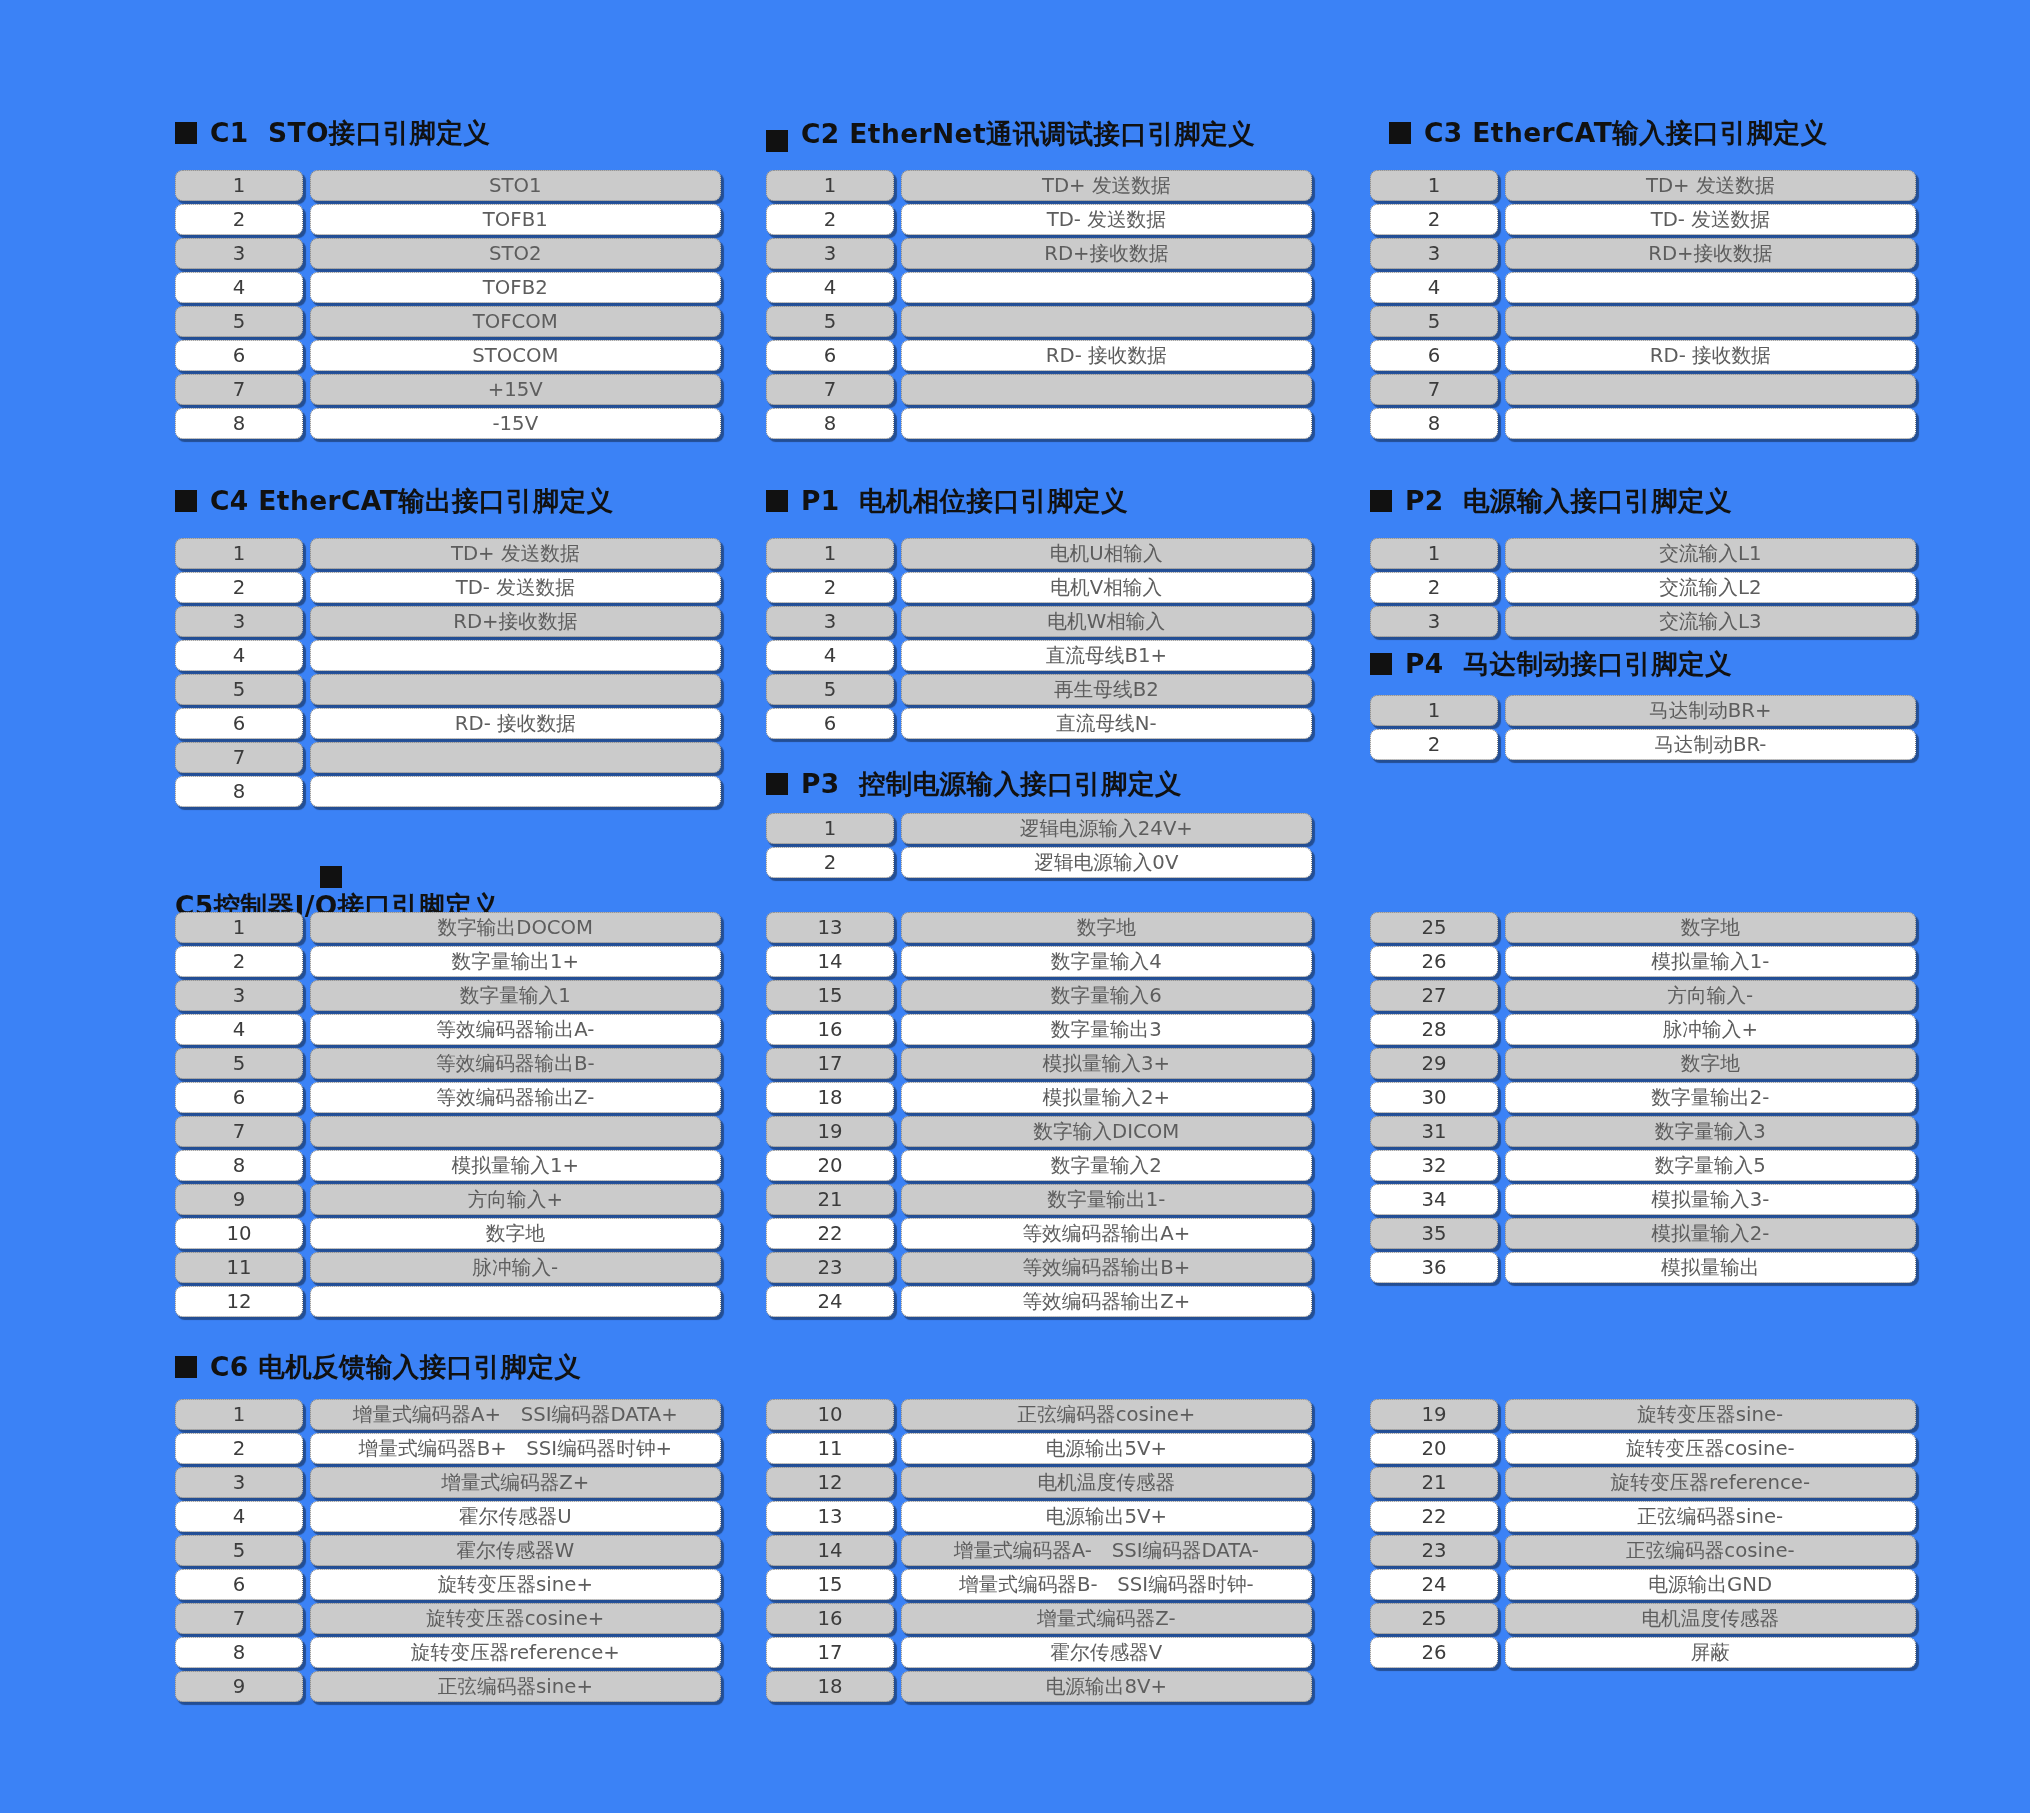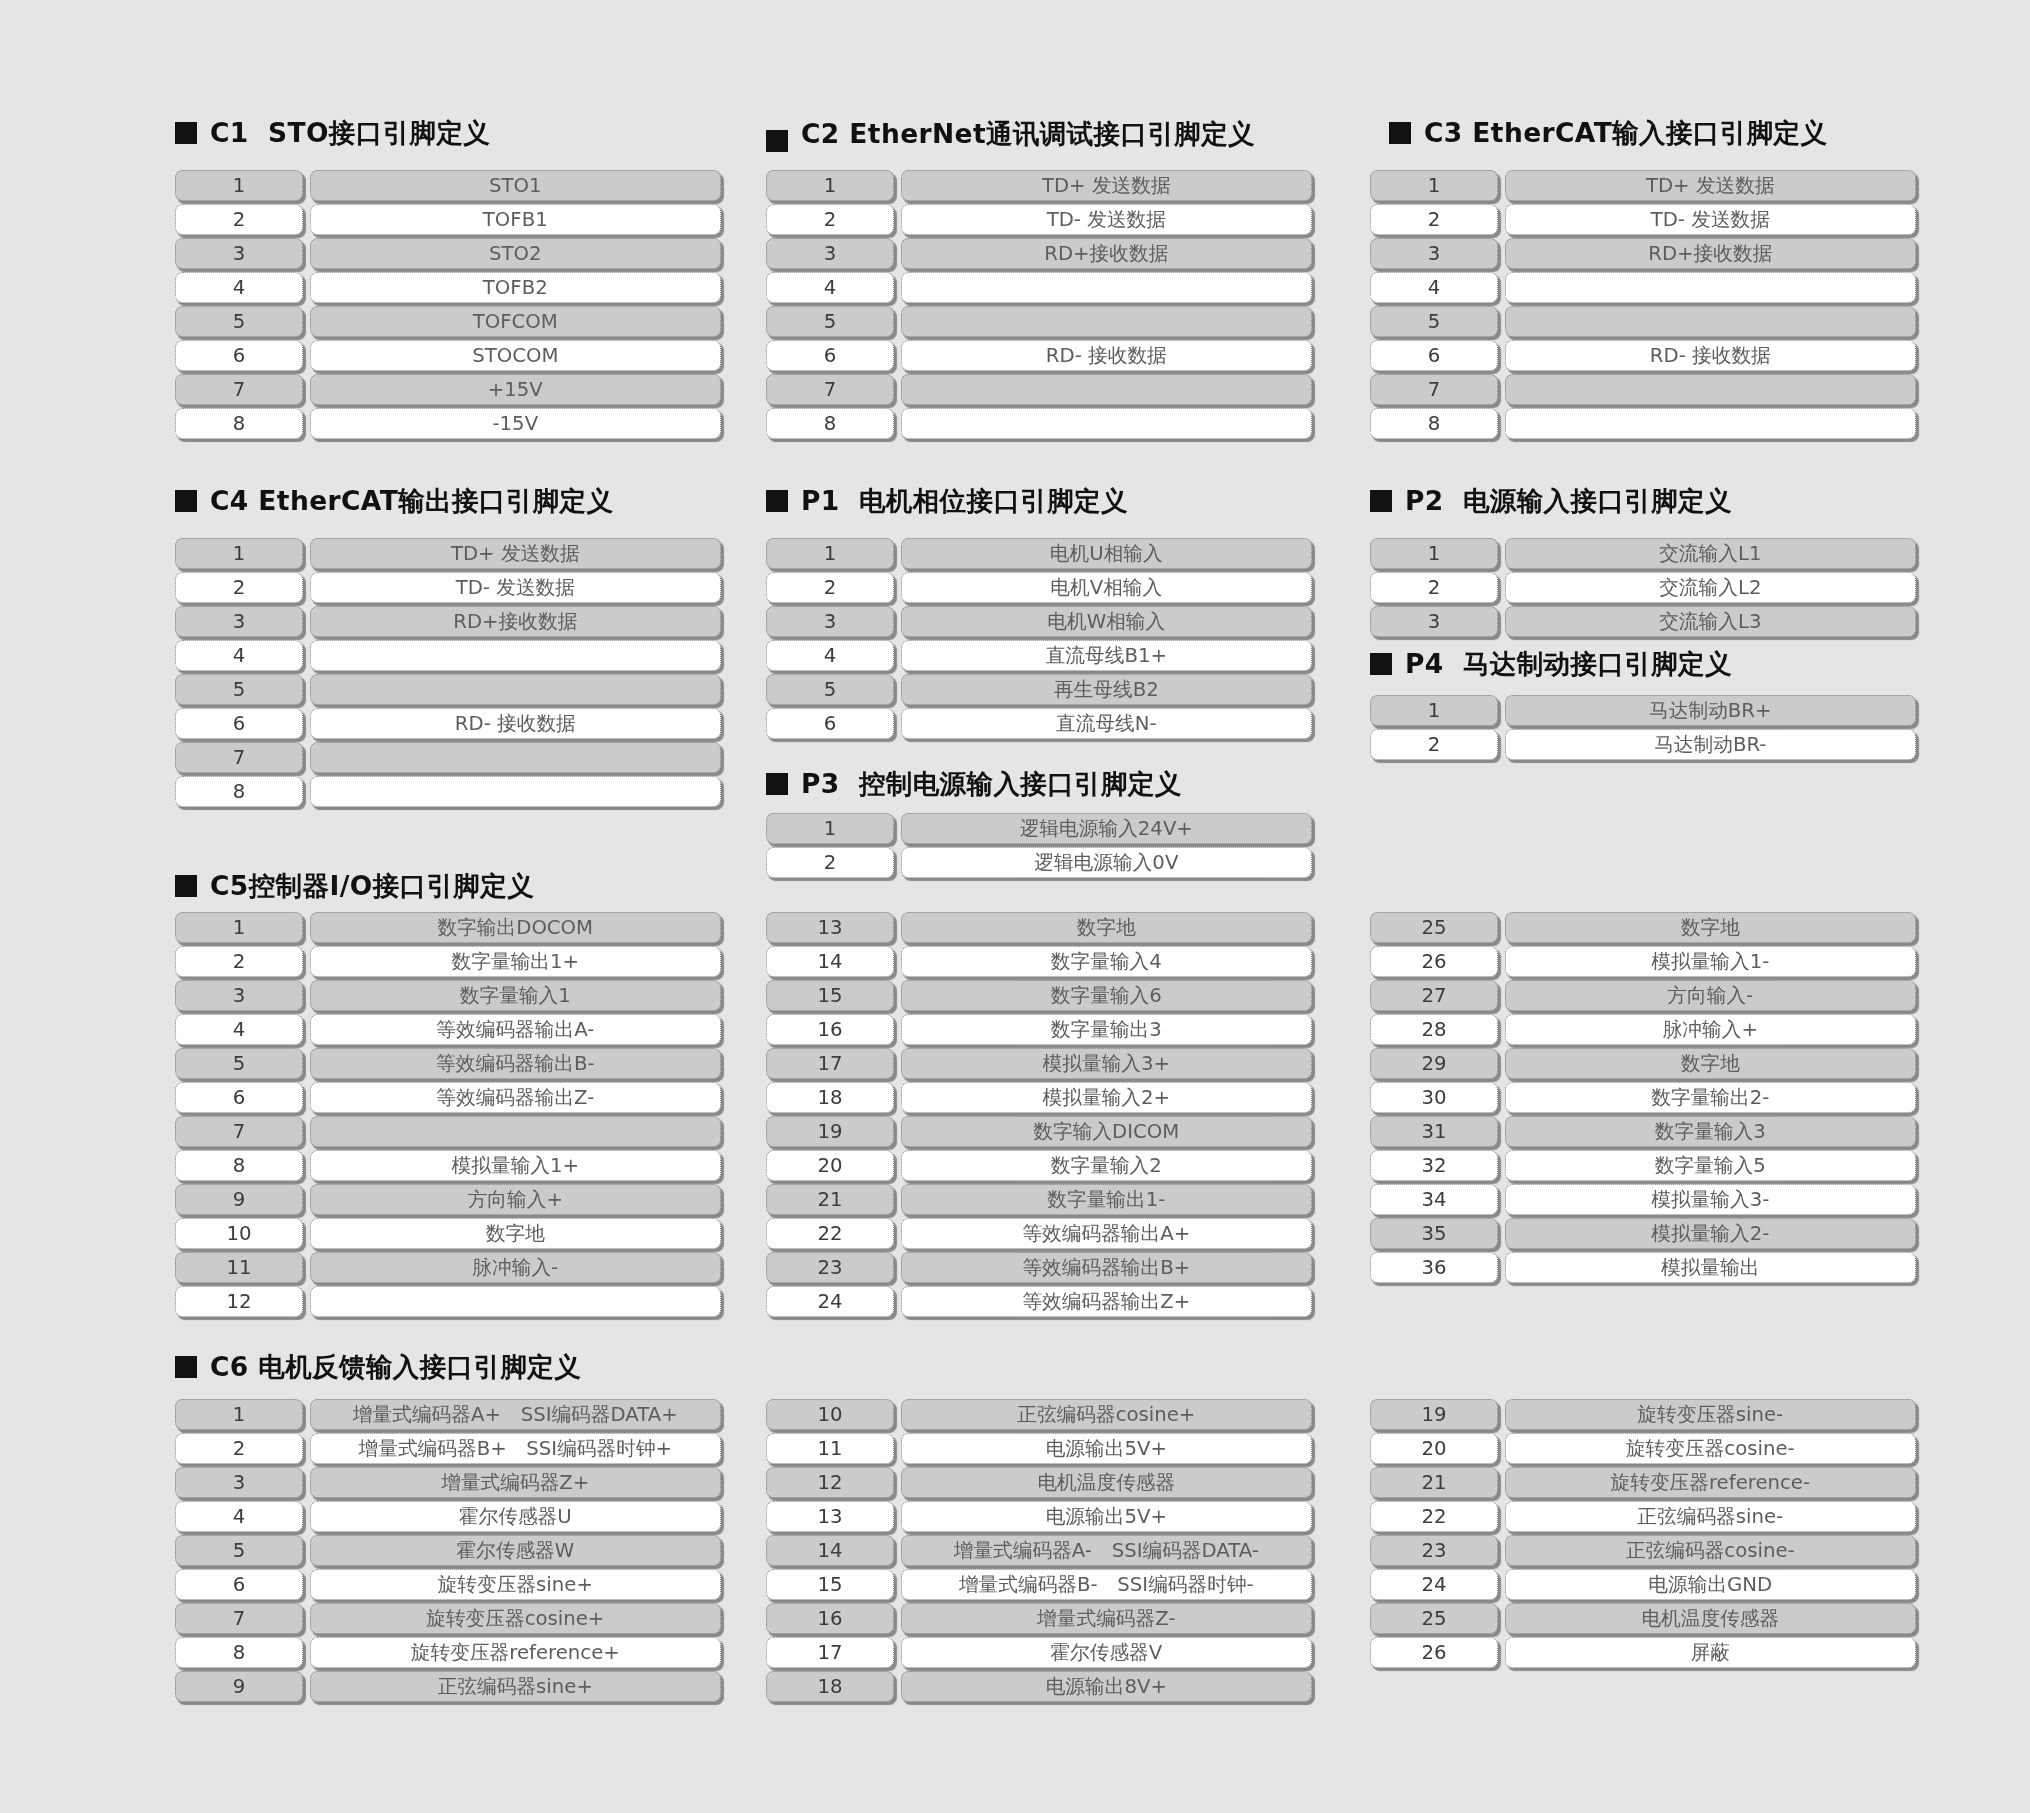--- a/index.html
+++ b/index.html
@@ -1,19 +1,19 @@
 <!DOCTYPE html>
 <html style="--row-gray: #cbcbcb; --row-white: #ffffff;font-size:13.7px"><head>
 <meta charset="utf-8">
 <style>
   html,body{margin:0;padding:0;background:#ffffff;}
   .page{
     position:relative;
     width:2031px;height:1813px;
-    background:#e5e5e5;
+    background:#3b82f6;
     font-family:"DejaVu Sans","Liberation Sans",sans-serif;
     overflow:hidden;
   }
   .sec-title{
     position:absolute;
     display:flex;align-items:center;
     height:39px;
     color:#111111;
     font-size:26.5px;font-weight:700;
     letter-spacing:0.4px;
@@ -43,21 +43,21 @@
 
   
   .pos-c1-t{left:175px;top:113px;}   .pos-c1{left:175px;top:170px;}
   .pos-c2-t{left:766px;top:113px;align-items:flex-end;}   .pos-c2{left:766px;top:170px;}
   .pos-c3-t{left:1370px;top:113px;padding-left:19px;}  .pos-c3{left:1370px;top:170px;}
   .pos-c4-t{left:175px;top:481px;}   .pos-c4{left:175px;top:538px;}
   .pos-p1-t{left:766px;top:481px;text-align:center;}   .pos-p1{left:766px;top:538px;}
   .pos-p2-t{left:1370px;top:481px;}  .pos-p2{left:1370px;top:538px;}
   .pos-p4-t{left:1370px;top:644px;}  .pos-p4{left:1370px;top:695px;}
   .pos-p3-t{left:766px;top:764px;}   .pos-p3{left:766px;top:813px;}
-  .pos-c5-t{left:175px;top:866px;}
+  .pos-c5-t{left:175px;top:866px;flex-direction:column;}
   .pos-c5a{left:175px;top:912px;}   .pos-c5b{left:766px;top:912px;}   .pos-c5c{left:1370px;top:912px;}
   .pos-c6-t{left:175px;top:1347px;}
   .pos-c6a{left:175px;top:1399px;}   .pos-c6b{left:766px;top:1399px;}   .pos-c6c{left:1370px;top:1399px;}
 </style>
 </head>
 <body>
 
 <div class="page">
 
   <div class="sec-title pos-c1-t">

